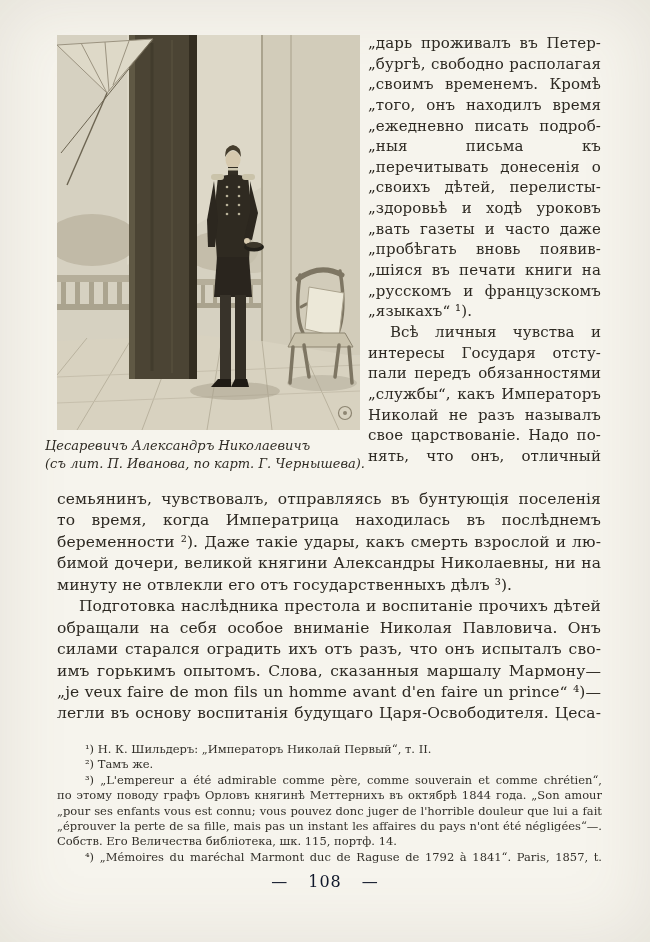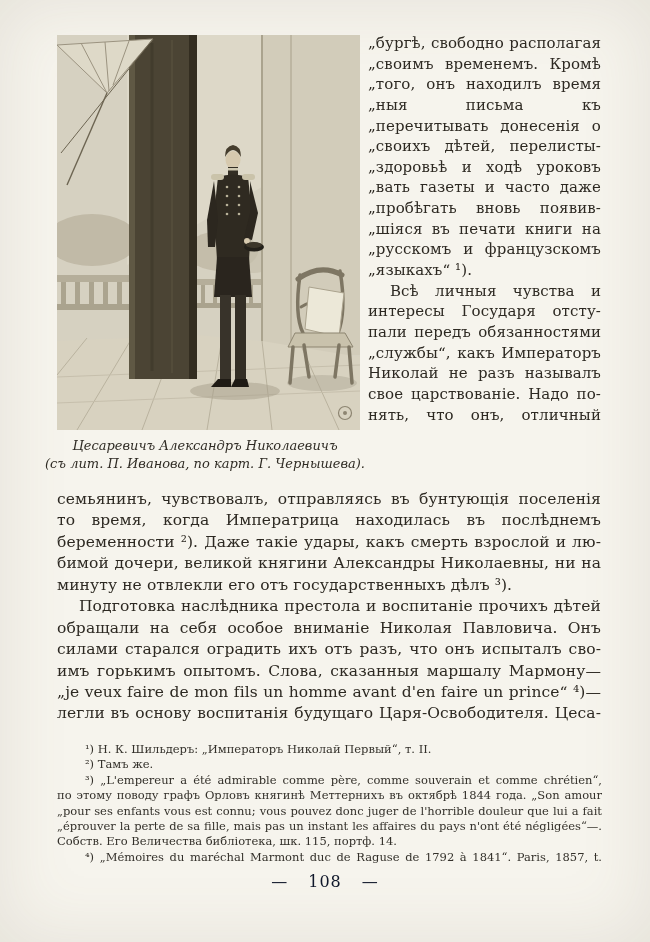--- a/index.html
+++ b/index.html
@@ -4,21 +4,21 @@
 <style>
   html,body{margin:0;padding:0}
   body{background:#e8e6df;font-family:"DejaVu Serif",serif}
   .page{
     position:relative;width:650px;height:942px;margin:0 auto;
     background:#f6f4ed;color:#2d2922;overflow:hidden;
     box-shadow:inset 0 0 70px rgba(125,115,92,.14);
   }
   .illustration{position:absolute;left:57px;top:35px;width:303px;height:395px}
   .caption{
-    position:absolute;left:45px;top:437px;width:320px;text-align:center;
+    position:absolute;left:45px;top:437px;width:320px;
     font-style:italic;font-size:13px;line-height:17.5px;color:#2f2b24;
   }
   .column{position:absolute;left:368px;top:33px;width:233px;font-size:15px;letter-spacing:.1px}
   .column .ln{height:20.65px;line-height:20.65px}
   .bodytext{position:absolute;left:57px;top:489px;width:544px;font-size:15.5px;letter-spacing:.1px}
   .bodytext .ln{height:21.45px;line-height:21.45px}
   .footnotes{position:absolute;left:57px;top:742px;width:545px;font-size:11.5px;color:#33302a}
   .footnotes .ln{height:15.4px;line-height:15.4px}
   .ln{text-align:justify;text-align-last:justify;white-space:normal;overflow:hidden}
   .left{text-align-last:left}
@@ -147,23 +147,25 @@
       </g>
     </svg>
   </div>
 
   <div class="caption">
     <div>Цесаревичъ Александръ Николаевичъ</div>
     <div>(съ лит. П. Иванова, по карт. Г. Чернышева).</div>
   </div>
 
   <div class="column">
+    <div class="ln">„дарь проживалъ въ Петер-</div>
     <div class="ln">„бургѣ, свободно располагая</div>
     <div class="ln">„своимъ временемъ. Кромѣ</div>
     <div class="ln">„того, онъ находилъ время</div>
+    <div class="ln">„ежедневно писать подроб-</div>
     <div class="ln">„ныя письма къ Императрицѣ,</div>
     <div class="ln">„перечитывать донесенія о</div>
     <div class="ln">„своихъ дѣтей, перелисты-</div>
     <div class="ln">„здоровьѣ и ходѣ уроковъ</div>
     <div class="ln">„вать газеты и часто даже</div>
     <div class="ln">„пробѣгать вновь появив-</div>
     <div class="ln">„шіяся въ печати книги на</div>
     <div class="ln">„русскомъ и французскомъ</div>
     <div class="ln left">„языкахъ“ ¹).</div>
     <div class="ln ind">Всѣ личныя чувства и</div>

